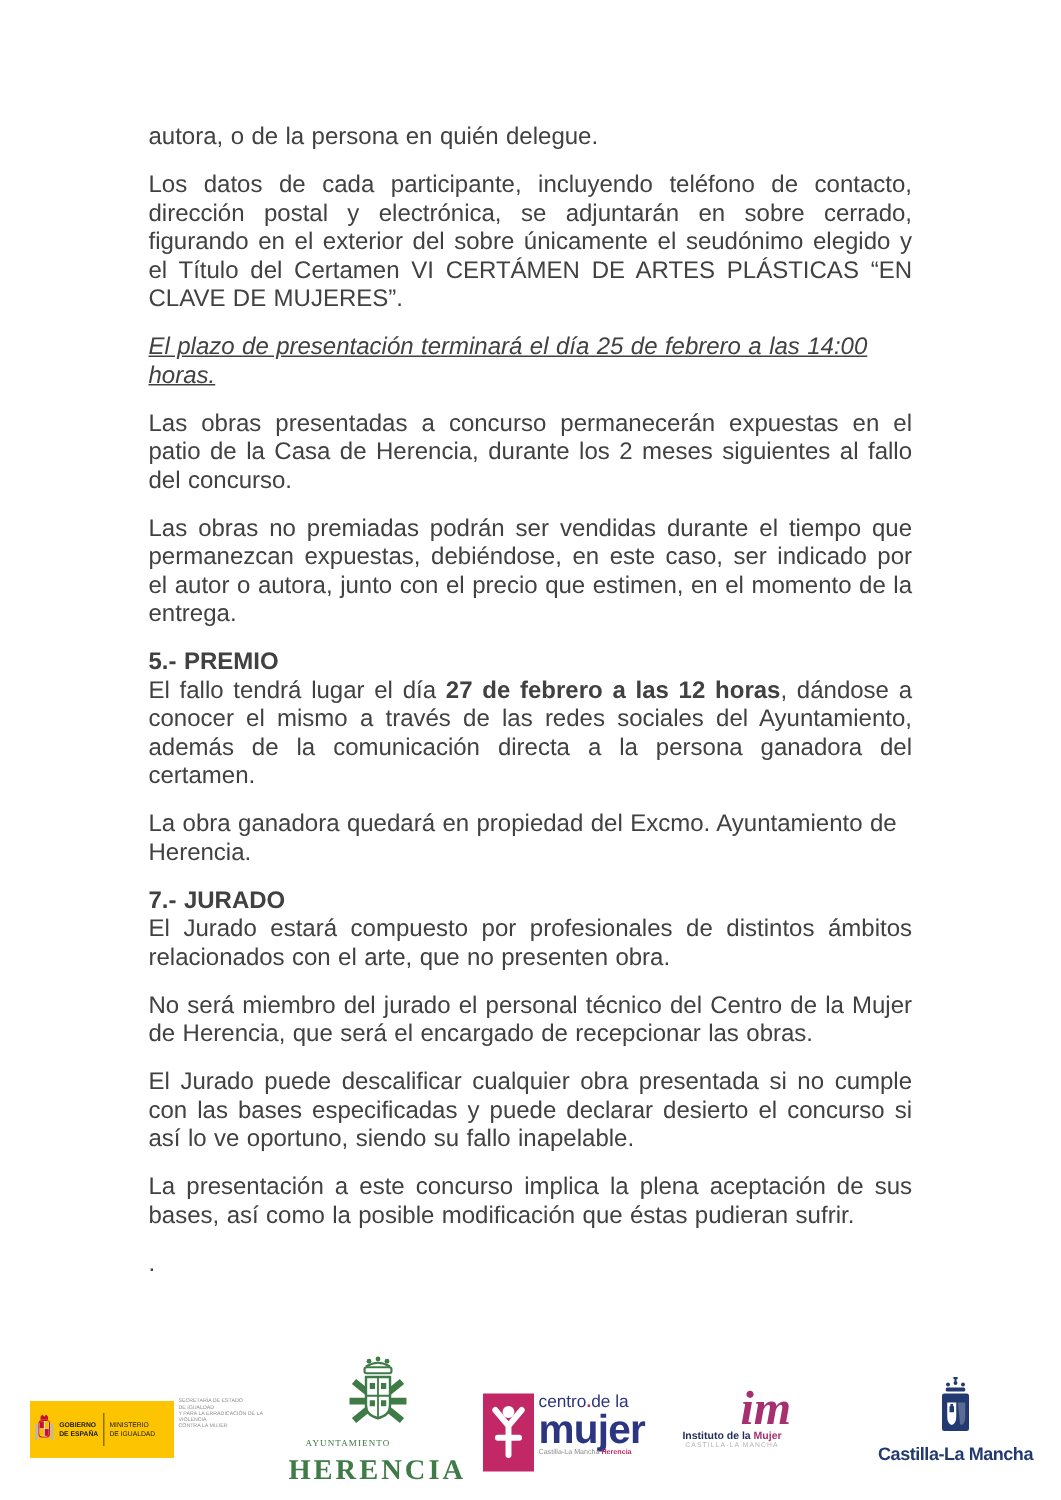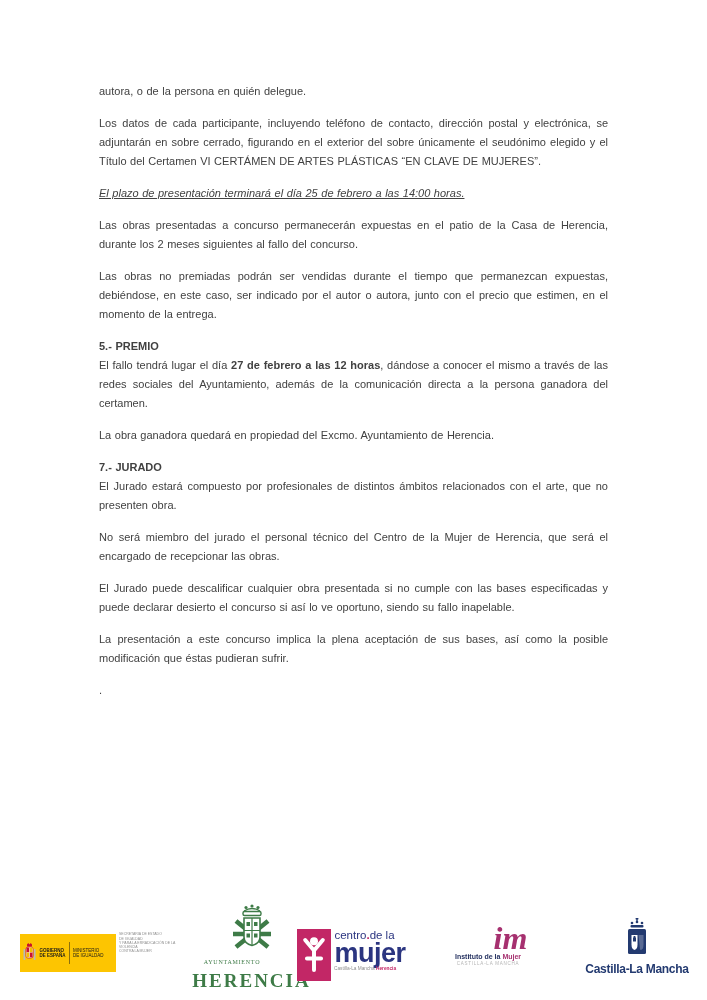--- a/index.html
+++ b/index.html
@@ -1,31 +1,31 @@
 <!DOCTYPE html>
 <html><head>
 <meta charset="utf-8">
 <style>
   html,body{margin:0;padding:0;background:#ffffff;}
   .page{position:relative;width:707px;height:1000px;background:#ffffff;overflow:hidden;
         font-family:"Liberation Sans",sans-serif;color:#414141;}
   
   .doc-body{position:absolute;left:99px;top:82px;width:509px;}
-  .para{margin:0 0 13px 0;font-size:11px;line-height:19px;color:#414141;
+  .para{margin:0 0 13px 0;font-size:16px;line-height:19px;color:#414141;
         font-family:"Liberation Sans",sans-serif;word-spacing:0.5px;}
   .para.justify{text-align:justify;text-align-last:left;}
   .para.style-heading{font-weight:700;margin-bottom:0;}
   .para.style-italic{}
   .para.style-italic-underline{font-style:italic;text-decoration:underline;}
   .para .bold{font-weight:700;}
   
   .footer{position:absolute;left:0;right:0;top:898px;height:100px;
           display:flex;align-items:center;justify-content:space-between;
           padding:0 20px;box-sizing:border-box;}
-  .logo-block{display:flex;flex-direction:column;align-items:center;flex:0 0 auto;justify-content:center;}
+  .logo-block{display:flex;flex-direction:column;align-items:center;flex:0 0 auto;}
   .half{transform:scale(.5);transform-origin:0 0;width:200%;}
   .half-c{transform:scale(.5);transform-origin:top center;width:200%;margin-left:-50%;text-align:center;}
   
   .gob{display:flex;align-items:center;gap:3px;margin-top:10px;}
   .gob-box{background:#fdc501;width:96px;height:38px;overflow:hidden;flex:0 0 auto;}
   .gob-inner{transform:scale(.5);transform-origin:0 0;width:192px;height:76px;
              display:flex;align-items:center;gap:7px;padding:0 6px;box-sizing:border-box;}
   .gob-col{display:flex;flex-direction:column;line-height:11px;font-size:9px;color:#1a1a1a;}
   .gob-col.b{font-weight:700;}
   .gob-div{width:1px;height:44px;background:#1a1a1a;flex:0 0 auto;}

